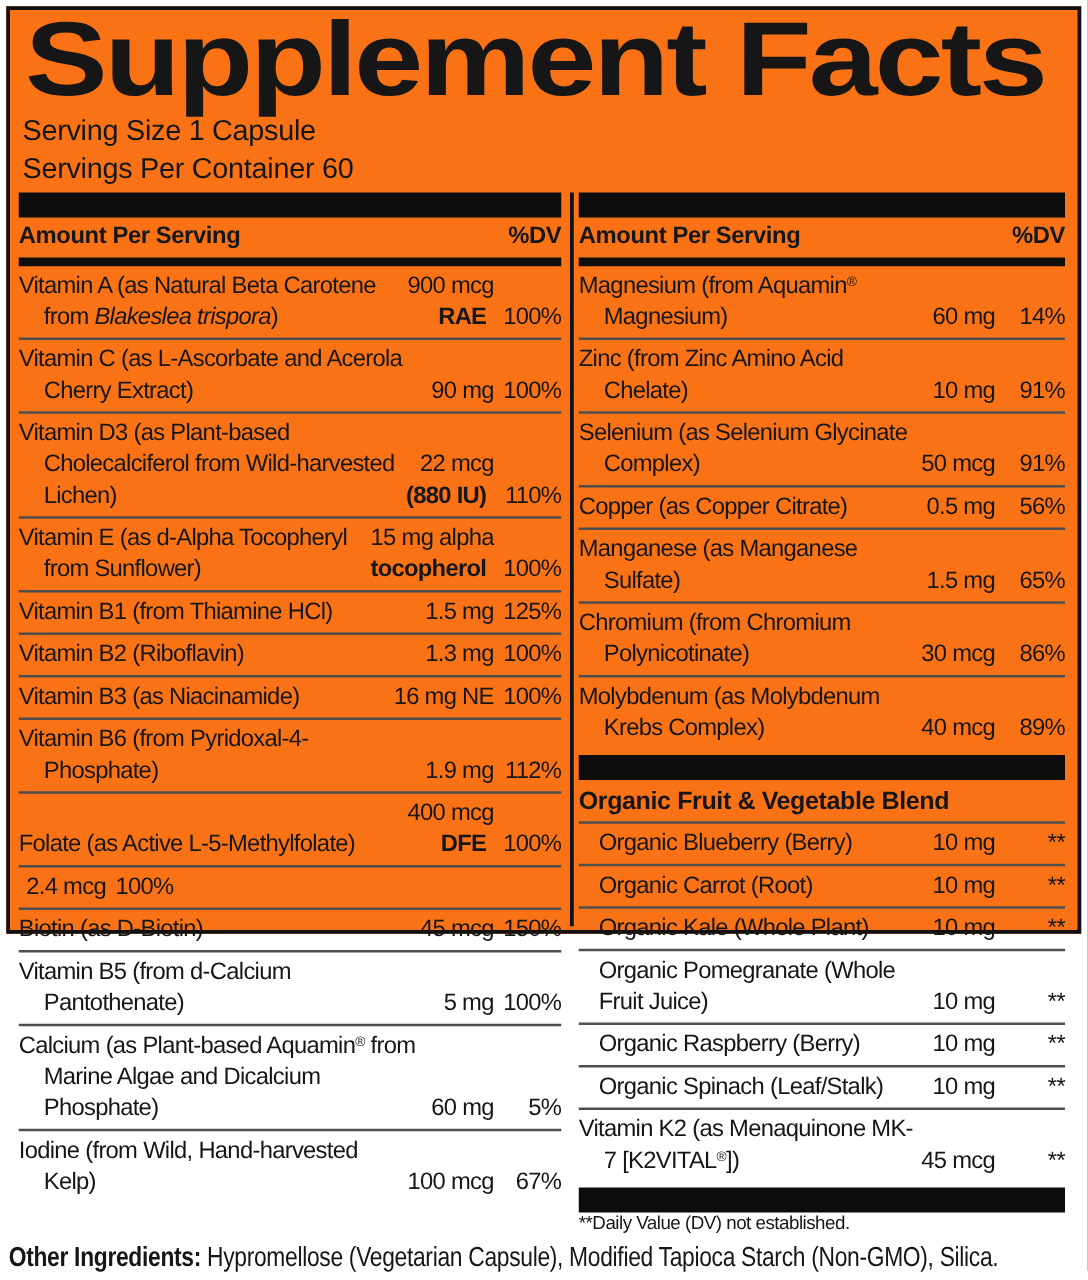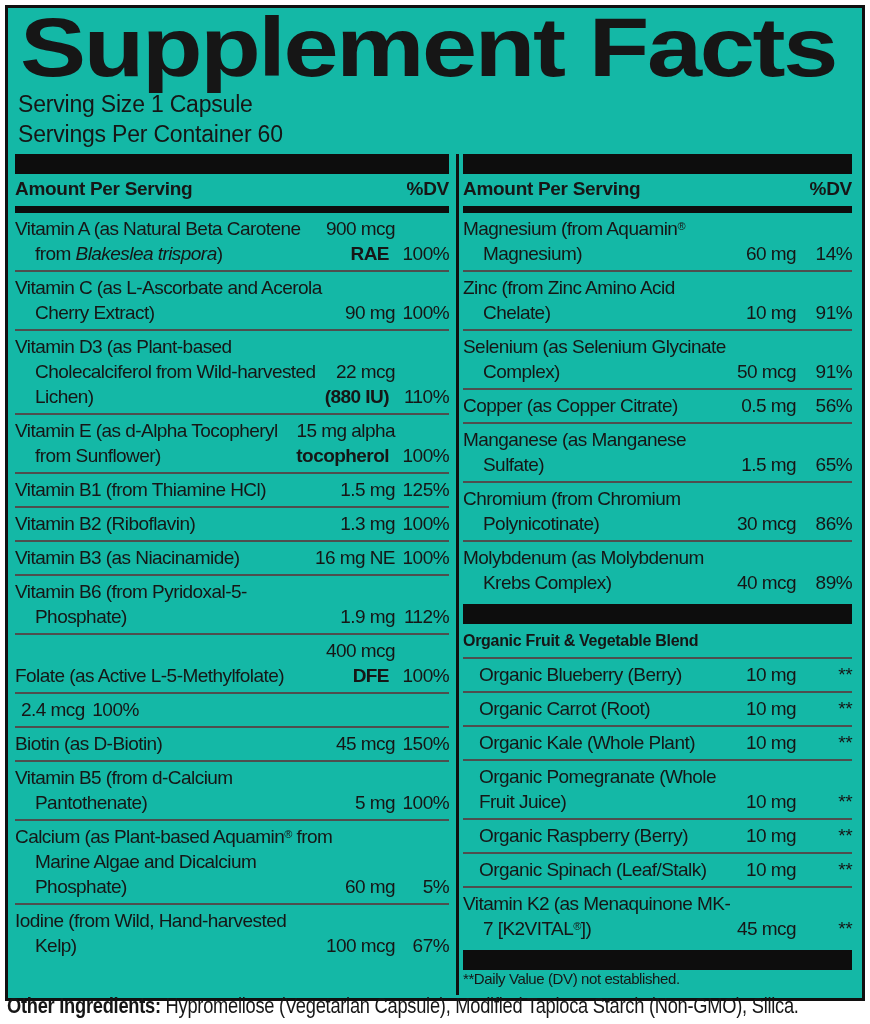--- a/index.html
+++ b/index.html
@@ -2,22 +2,22 @@
 <html><head>
 <meta charset="utf-8">
 <style>
   html,body{margin:0;padding:0;}
   body{
     width:870px;height:1024px;background:#fff;position:relative;overflow:hidden;
     font-family:"Liberation Sans","DejaVu Sans",sans-serif;color:#161616;
     -webkit-font-smoothing:antialiased;
   }
   .panel{
-    position:absolute;left:5px;top:5px;right:5px;height:996px;
-    border:3px solid #101010;box-sizing:border-box;background:#14b8a6;
+    position:absolute;left:5px;top:5px;right:5px;height:742px;
+    border:3px solid #101010;box-sizing:border-box;background:#f97316;
   }
   .title{
     margin:1px 0 0 12px;font-size:84px;font-weight:bold;line-height:.92;
     letter-spacing:-2px;white-space:nowrap;transform:scaleX(1.18);
     transform-origin:0 50%;width:max-content;
   }
   .serving{margin:3px 0 0 10px;font-size:23px;line-height:30px;letter-spacing:-.2px;}
   .serving div{white-space:nowrap;}
   .cols{position:absolute;left:3px;right:3px;top:146px;bottom:3px;display:flex;}
   .col{box-sizing:border-box;padding:0 7px 0 4px;}
@@ -37,21 +37,21 @@
   }
   .rows .row:not(:last-child){border-bottom:2px solid #4e4e4e;}
   .lbl{flex:1 1 auto;padding-left:20px;text-indent:-20px;}
   .row.indent .lbl{padding-left:16px;text-indent:0;}
   .amt{white-space:nowrap;text-align:right;margin-left:6px;flex:0 0 auto;}
   .amt .a1{display:block;}
   .amt .a2{display:block;padding-right:6px;font-weight:bold;}
   .dv{flex:0 0 54px;text-align:right;white-space:nowrap;}
   .col.right .dv{flex-basis:56px;}
   .blend-head{
-    font-weight:bold;font-size:16px;line-height:26px;letter-spacing:-.3px;
+    font-weight:bold;font-size:20px;line-height:26px;letter-spacing:-.3px;
     padding:4px 0 3px;border-bottom:2px solid #4e4e4e;
   }
   .footnote{font-size:15px;letter-spacing:-.4px;}
   .other{
     position:absolute;left:7px;top:993px;font-size:22px;letter-spacing:-.3px;
     white-space:nowrap;transform:scaleX(.83);transform-origin:0 50%;
   }
   .other b{letter-spacing:-.3px;}
   sup.reg{font-size:58%;vertical-align:.45em;line-height:0;}
   i{font-style:italic;}
@@ -129,21 +129,21 @@
 
         <div class="row">
           <div class="lbl">Vitamin B3 (as Niacinamide)</div>
           <div class="amt">
               <span class="a1">16 mg NE</span>
             </div>
           <div class="dv">100%</div>
         </div>
 
         <div class="row">
-          <div class="lbl">Vitamin B6 (from Pyridoxal-5-Phosphate)</div>
+          <div class="lbl">Vitamin B6 (from Pyridoxal-4-Phosphate)</div>
           <div class="amt">
               <span class="a1">1.9 mg</span>
             </div>
           <div class="dv">112%</div>
         </div>
 
         <div class="row">
           <div class="lbl">Folate (as Active L-5-Methylfolate)</div>
           <div class="amt">
               <span class="a1">400 mcg</span>

